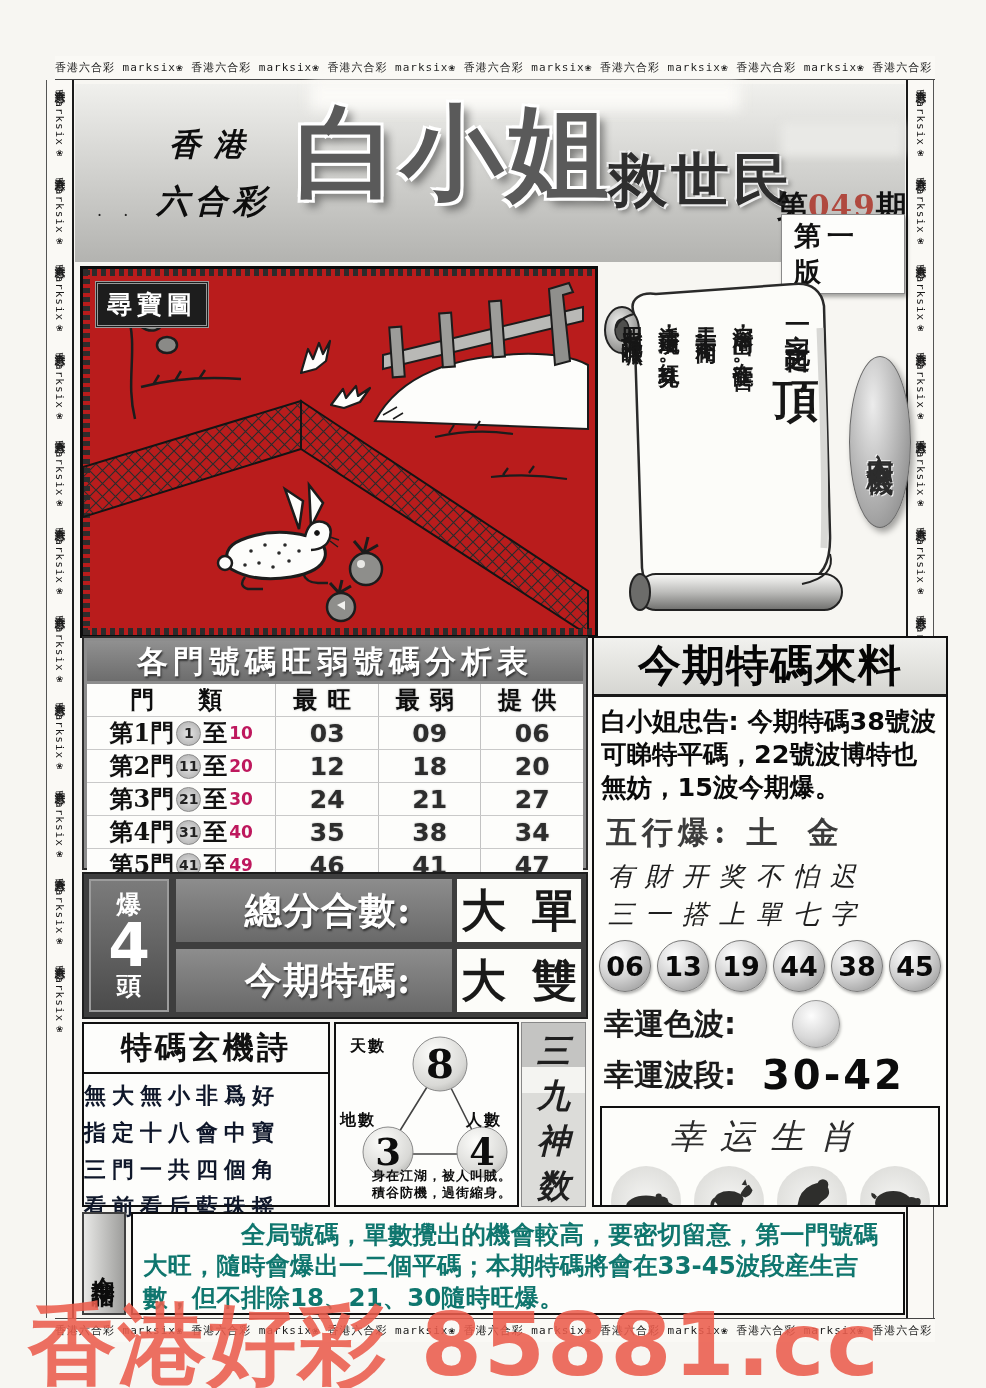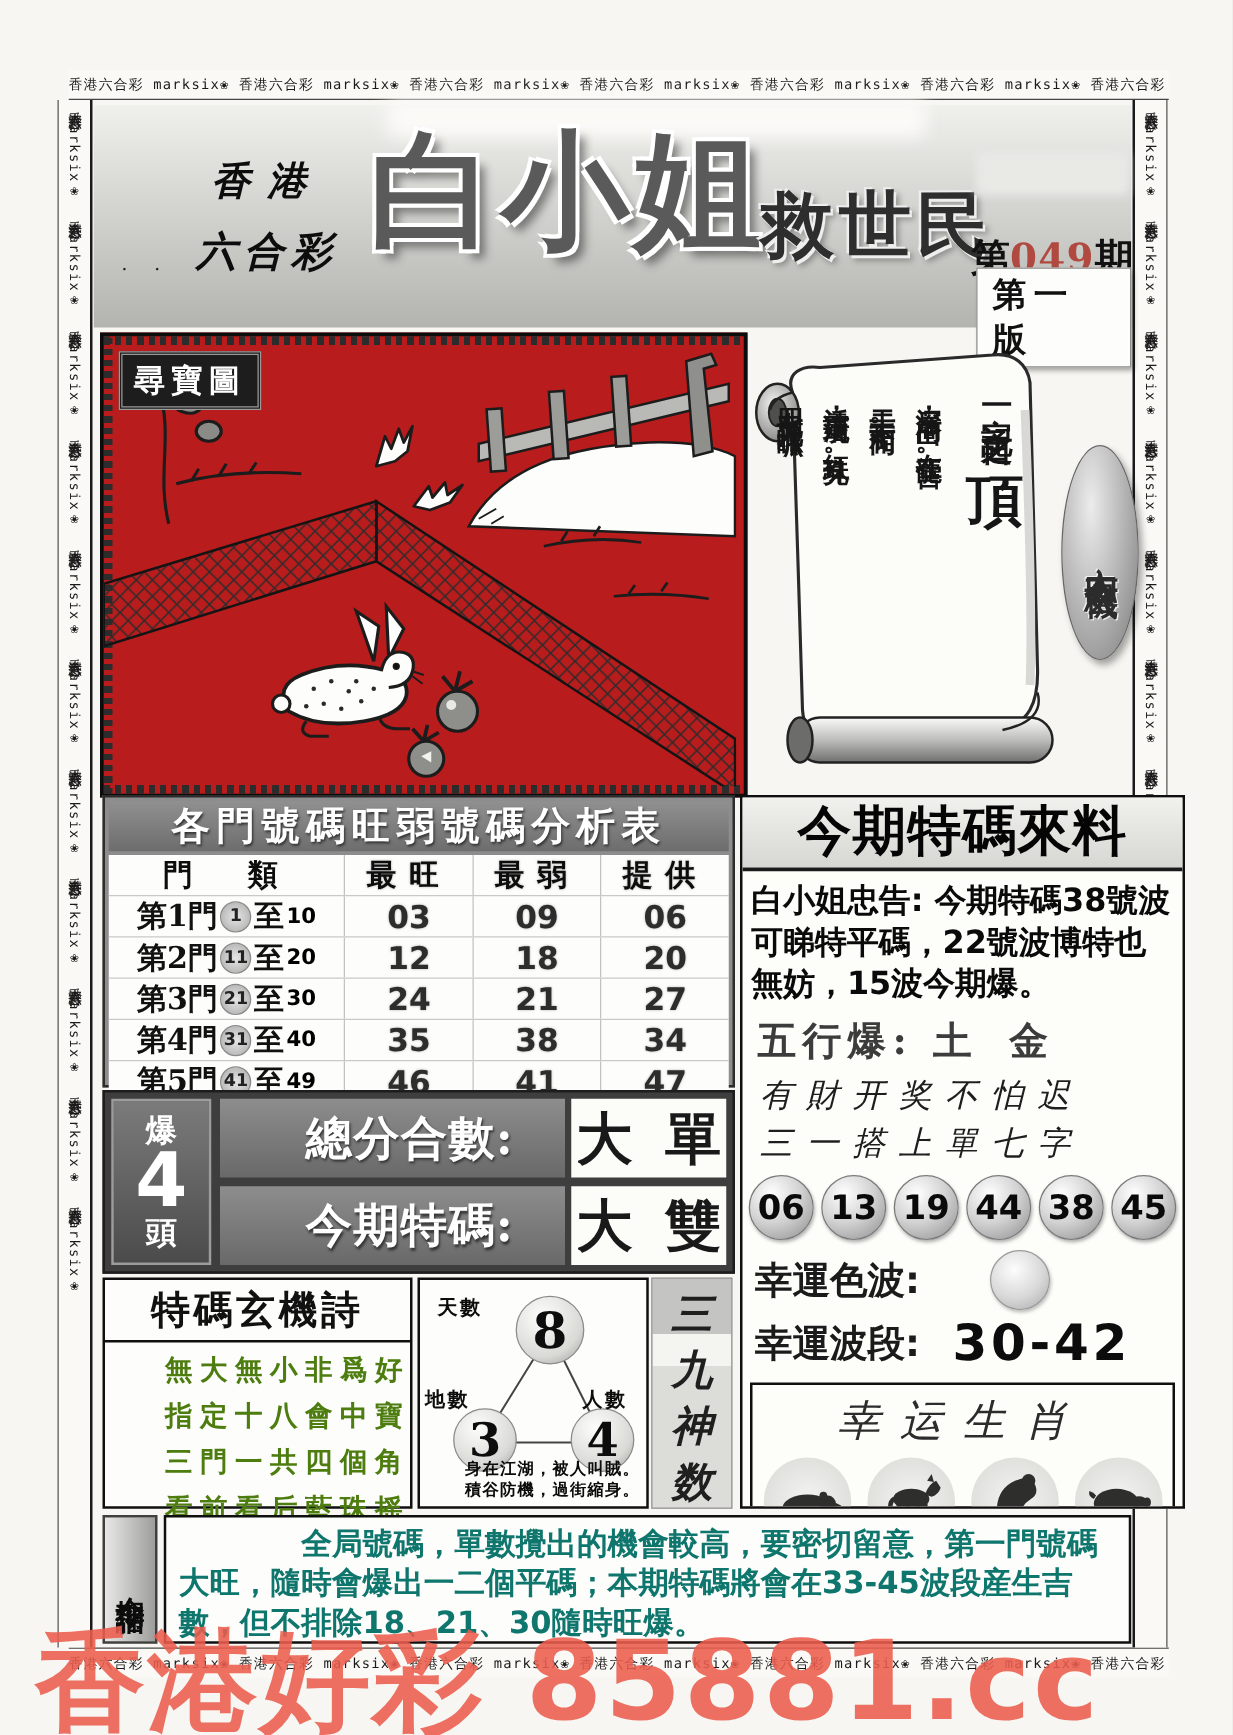--- a/index.html
+++ b/index.html
@@ -62,38 +62,38 @@
   .arow:first-child{border-top:none;}
   .ac{box-sizing:border-box;text-align:center;border-left:1px solid #c2c2c2;height:100%;
       display:flex;align-items:center;justify-content:center;}
   .ac:first-child{border-left:none;}
   .c-cat{width:38%;}.c-n{width:20.66%;font-family:"DejaVu Sans",sans-serif;font-weight:bold;font-size:25px;color:#2d2d2d;text-shadow:0 0 2px #aaa;}
   .ahead .ac{font-size:24px;font-weight:bold;color:#0d0d0d;letter-spacing:10px;}
   .gate{font-size:24px;font-weight:bold;white-space:nowrap;display:flex;align-items:center;gap:2px;}
   .circ{display:inline-flex;align-items:center;justify-content:center;width:23px;height:23px;border-radius:50%;
         background:radial-gradient(#e6e6e6,#a9a9a9);border:1px solid #8a8a8a;font-size:14px;
         font-family:"DejaVu Sans",sans-serif;font-weight:bold;color:#222;}
-  .rng{font-size:17px;font-family:"DejaVu Sans",sans-serif;font-weight:bold;color:#000000;}
+  .rng{font-size:17px;font-family:"DejaVu Sans",sans-serif;font-weight:bold;color:#be185d;}
   
   .burst{position:absolute;left:82px;top:872px;width:506px;height:147px;background:#3e3e3e;border:2px solid #1d1d1d;
          box-sizing:border-box;display:flex;padding:5px;gap:7px;}
   .burst-side{width:76px;background:linear-gradient(#7b7b7b,#4b4b4b);border:2px solid #9c9c9c;color:#fff;
               text-align:center;display:flex;flex-direction:column;justify-content:center;line-height:.95;}
   .burst-side .s1,.burst-side .s3{font-size:25px;font-weight:bold;}
   .burst-side .s2{font-size:60px;font-weight:bold;font-family:"DejaVu Sans",sans-serif;}
   .burst-rows{flex:1;display:flex;flex-direction:column;gap:7px;}
   .brow{flex:1;display:flex;gap:5px;}
   .brow .lab{width:248px;background:linear-gradient(#8d8d8d,#696969);color:#fff;font-size:37px;font-weight:bold;
              display:flex;align-items:center;justify-content:center;letter-spacing:1px;text-shadow:1px 2px 2px #333;padding-left:28px;}
   .brow .val{flex:1;background:#fcfcf9;color:#191919;font-size:45px;font-weight:bold;display:flex;
              align-items:center;justify-content:center;gap:26px;}
   
   .poem{position:absolute;left:82px;top:1022px;width:248px;height:185px;background:#fdfdfb;border:2px solid #0f0f0f;box-sizing:border-box;}
   .poem-title{font-size:31px;font-weight:bold;text-align:center;letter-spacing:3px;border-bottom:2px solid #0f0f0f;padding:3px 0;}
-  .poem-line{font-size:22px;font-weight:bold;letter-spacing:6px;text-align:right;margin-top:7px;color:#4d7c0f;white-space:nowrap;}
+  .poem-line{font-size:22px;font-weight:bold;letter-spacing:6px;text-align:left;margin-top:7px;color:#0f172a;white-space:nowrap;}
   
   .trinity{position:absolute;left:334px;top:1022px;width:185px;height:185px;background:#fdfdfb;border:2px solid #0f0f0f;box-sizing:border-box;}
   .tri-label{position:absolute;font-size:16px;font-weight:bold;color:#0d0d0d;letter-spacing:2px;}
   .tl-heaven{left:14px;top:12px;}.tl-earth{left:4px;top:86px;}.tl-human{left:130px;top:86px;}
   .tri-cap{position:absolute;left:0;right:0;bottom:3px;text-align:center;font-size:13px;font-weight:bold;color:#0b0b0b;line-height:1.35;letter-spacing:1px;margin-left:31px;}
   
   .divine{position:absolute;left:521px;top:1022px;width:65px;height:185px;border:1px solid #888;box-sizing:border-box;
           background:linear-gradient(180deg,#c4c4c2 0 24%,#f4f4f1 24% 38%,#dcdcd9 38% 100%);
           display:flex;flex-direction:column;align-items:center;justify-content:space-around;padding:6px 0;}
   .divine span{font-size:33px;font-weight:bold;font-style:italic;color:#1f1f1f;}

